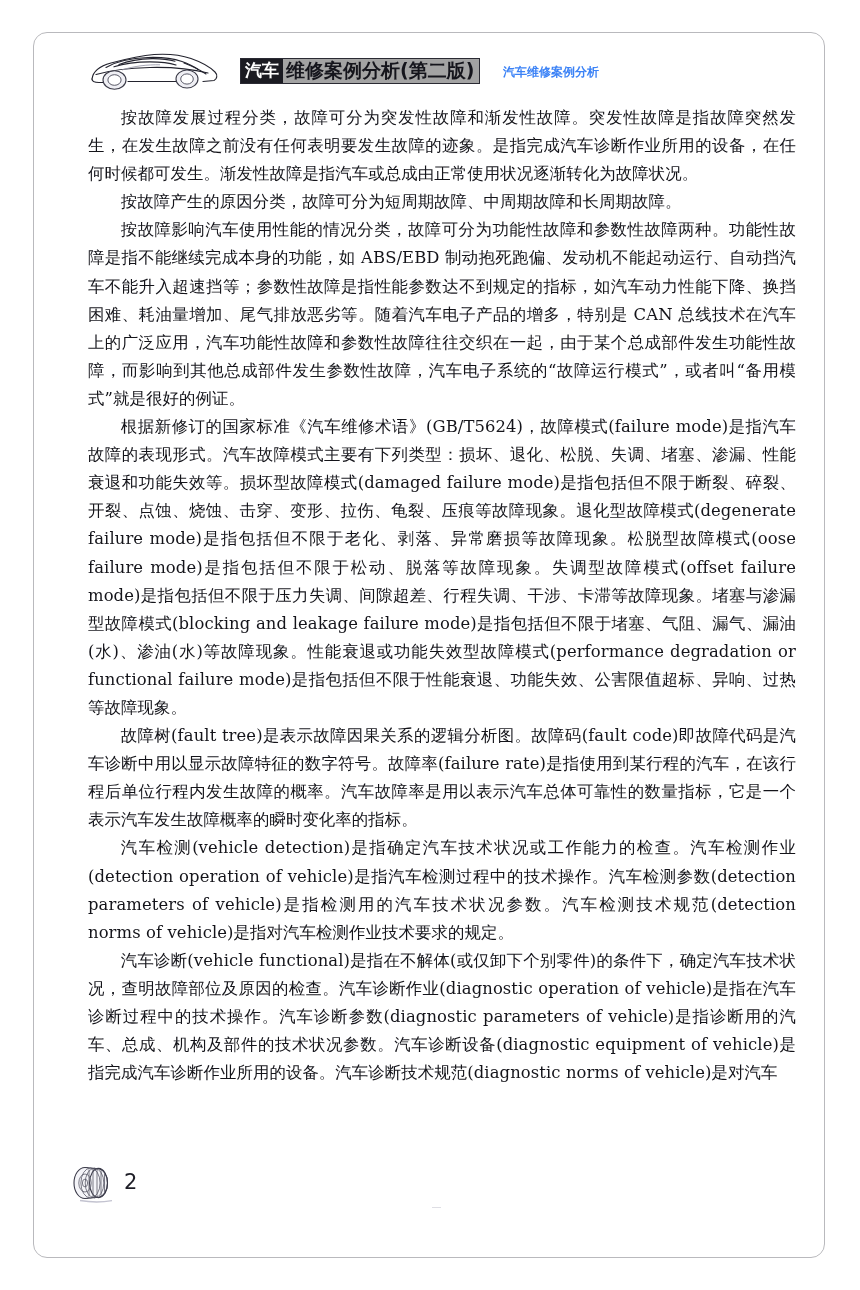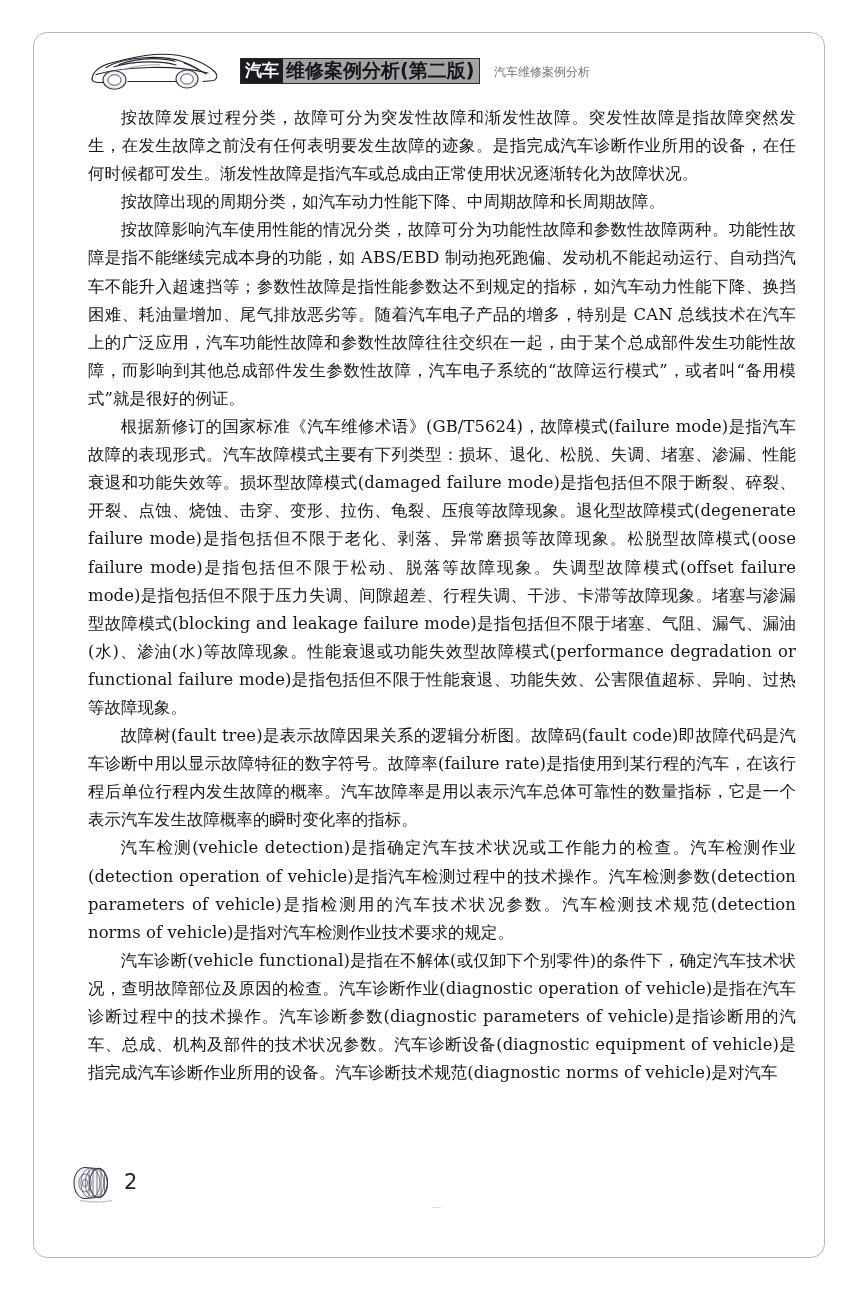--- a/index.html
+++ b/index.html
@@ -71,27 +71,28 @@
     color: #15151c;
     font-family: "DejaVu Sans", "Liberation Sans", sans-serif;
     font-weight: bold;
     font-size: 19px;
     line-height: 22px;
     padding: 0 5px 0 3px;
     white-space: nowrap;
   }
   #title-ghost {
     position: absolute;
-    left: 406px;
+    left: 415px;
     top: 20px;
     font-family: "DejaVu Sans", "Liberation Sans", sans-serif;
     font-size: 12px;
-    color: #737373;
+    color: #3b82f6;
     white-space: nowrap;
     user-select: none;
+    font-weight: bold;
   }
   
   #content {
     position: absolute;
     left: 88px;
     top: 104px;
     width: 708px;
   }
   p.para {
     margin: 0;
@@ -171,21 +172,21 @@
     <div id="title-banner">
       <span id="title-badge">汽车</span>
       <span id="title-rest">维修案例分析(第二版)</span>
     </div>
 
     <span id="title-ghost">汽车维修案例分析</span>
   </div>
 
   <div id="content">
     <p class="para">按故障发展过程分类，故障可分为突发性故障和渐发性故障。突发性故障是指故障突然发生，在发生故障之前没有任何表明要发生故障的迹象。是指完成汽车诊断作业所用的设备，在任何时候都可发生。渐发性故障是指汽车或总成由正常使用状况逐渐转化为故障状况。</p>
-    <p class="para">按故障出现的周期分类，如汽车动力性能下降、中周期故障和长周期故障。</p>
+    <p class="para">按故障产生的原因分类，故障可分为短周期故障、中周期故障和长周期故障。</p>
     <p class="para">按故障影响汽车使用性能的情况分类，故障可分为功能性故障和参数性故障两种。功能性故障是指不能继续完成本身的功能，如 ABS/EBD 制动抱死跑偏、发动机不能起动运行、自动挡汽车不能升入超速挡等；参数性故障是指性能参数达不到规定的指标，如汽车动力性能下降、换挡困难、耗油量增加、尾气排放恶劣等。随着汽车电子产品的增多，特别是 CAN 总线技术在汽车上的广泛应用，汽车功能性故障和参数性故障往往交织在一起，由于某个总成部件发生功能性故障，而影响到其他总成部件发生参数性故障，汽车电子系统的“故障运行模式”，或者叫“备用模式”就是很好的例证。</p>
     <p class="para">根据新修订的国家标准《汽车维修术语》(GB/T5624)，故障模式(failure mode)是指汽车故障的表现形式。汽车故障模式主要有下列类型：损坏、退化、松脱、失调、堵塞、渗漏、性能衰退和功能失效等。损坏型故障模式(damaged failure mode)是指包括但不限于断裂、碎裂、开裂、点蚀、烧蚀、击穿、变形、拉伤、龟裂、压痕等故障现象。退化型故障模式(degenerate failure mode)是指包括但不限于老化、剥落、异常磨损等故障现象。松脱型故障模式(oose failure mode)是指包括但不限于松动、脱落等故障现象。失调型故障模式(offset failure mode)是指包括但不限于压力失调、间隙超差、行程失调、干涉、卡滞等故障现象。堵塞与渗漏型故障模式(blocking and leakage failure mode)是指包括但不限于堵塞、气阻、漏气、漏油(水)、渗油(水)等故障现象。性能衰退或功能失效型故障模式(performance degradation or functional failure mode)是指包括但不限于性能衰退、功能失效、公害限值超标、异响、过热等故障现象。</p>
     <p class="para">故障树(fault tree)是表示故障因果关系的逻辑分析图。故障码(fault code)即故障代码是汽车诊断中用以显示故障特征的数字符号。故障率(failure rate)是指使用到某行程的汽车，在该行程后单位行程内发生故障的概率。汽车故障率是用以表示汽车总体可靠性的数量指标，它是一个表示汽车发生故障概率的瞬时变化率的指标。</p>
     <p class="para">汽车检测(vehicle detection)是指确定汽车技术状况或工作能力的检查。汽车检测作业(detection operation of vehicle)是指汽车检测过程中的技术操作。汽车检测参数(detection parameters of vehicle)是指检测用的汽车技术状况参数。汽车检测技术规范(detection norms of vehicle)是指对汽车检测作业技术要求的规定。</p>
     <p class="para">汽车诊断(vehicle functional)是指在不解体(或仅卸下个别零件)的条件下，确定汽车技术状况，查明故障部位及原因的检查。汽车诊断作业(diagnostic operation of vehicle)是指在汽车诊断过程中的技术操作。汽车诊断参数(diagnostic parameters of vehicle)是指诊断用的汽车、总成、机构及部件的技术状况参数。汽车诊断设备(diagnostic equipment of vehicle)是指完成汽车诊断作业所用的设备。汽车诊断技术规范(diagnostic norms of vehicle)是对汽车</p>
   </div>
 
   <div id="footer">
     <svg id="tire-mark" viewBox="0 0 46 42">
       <g stroke="#3a3a49" stroke-width="1.1" fill="#f4f4f8">

